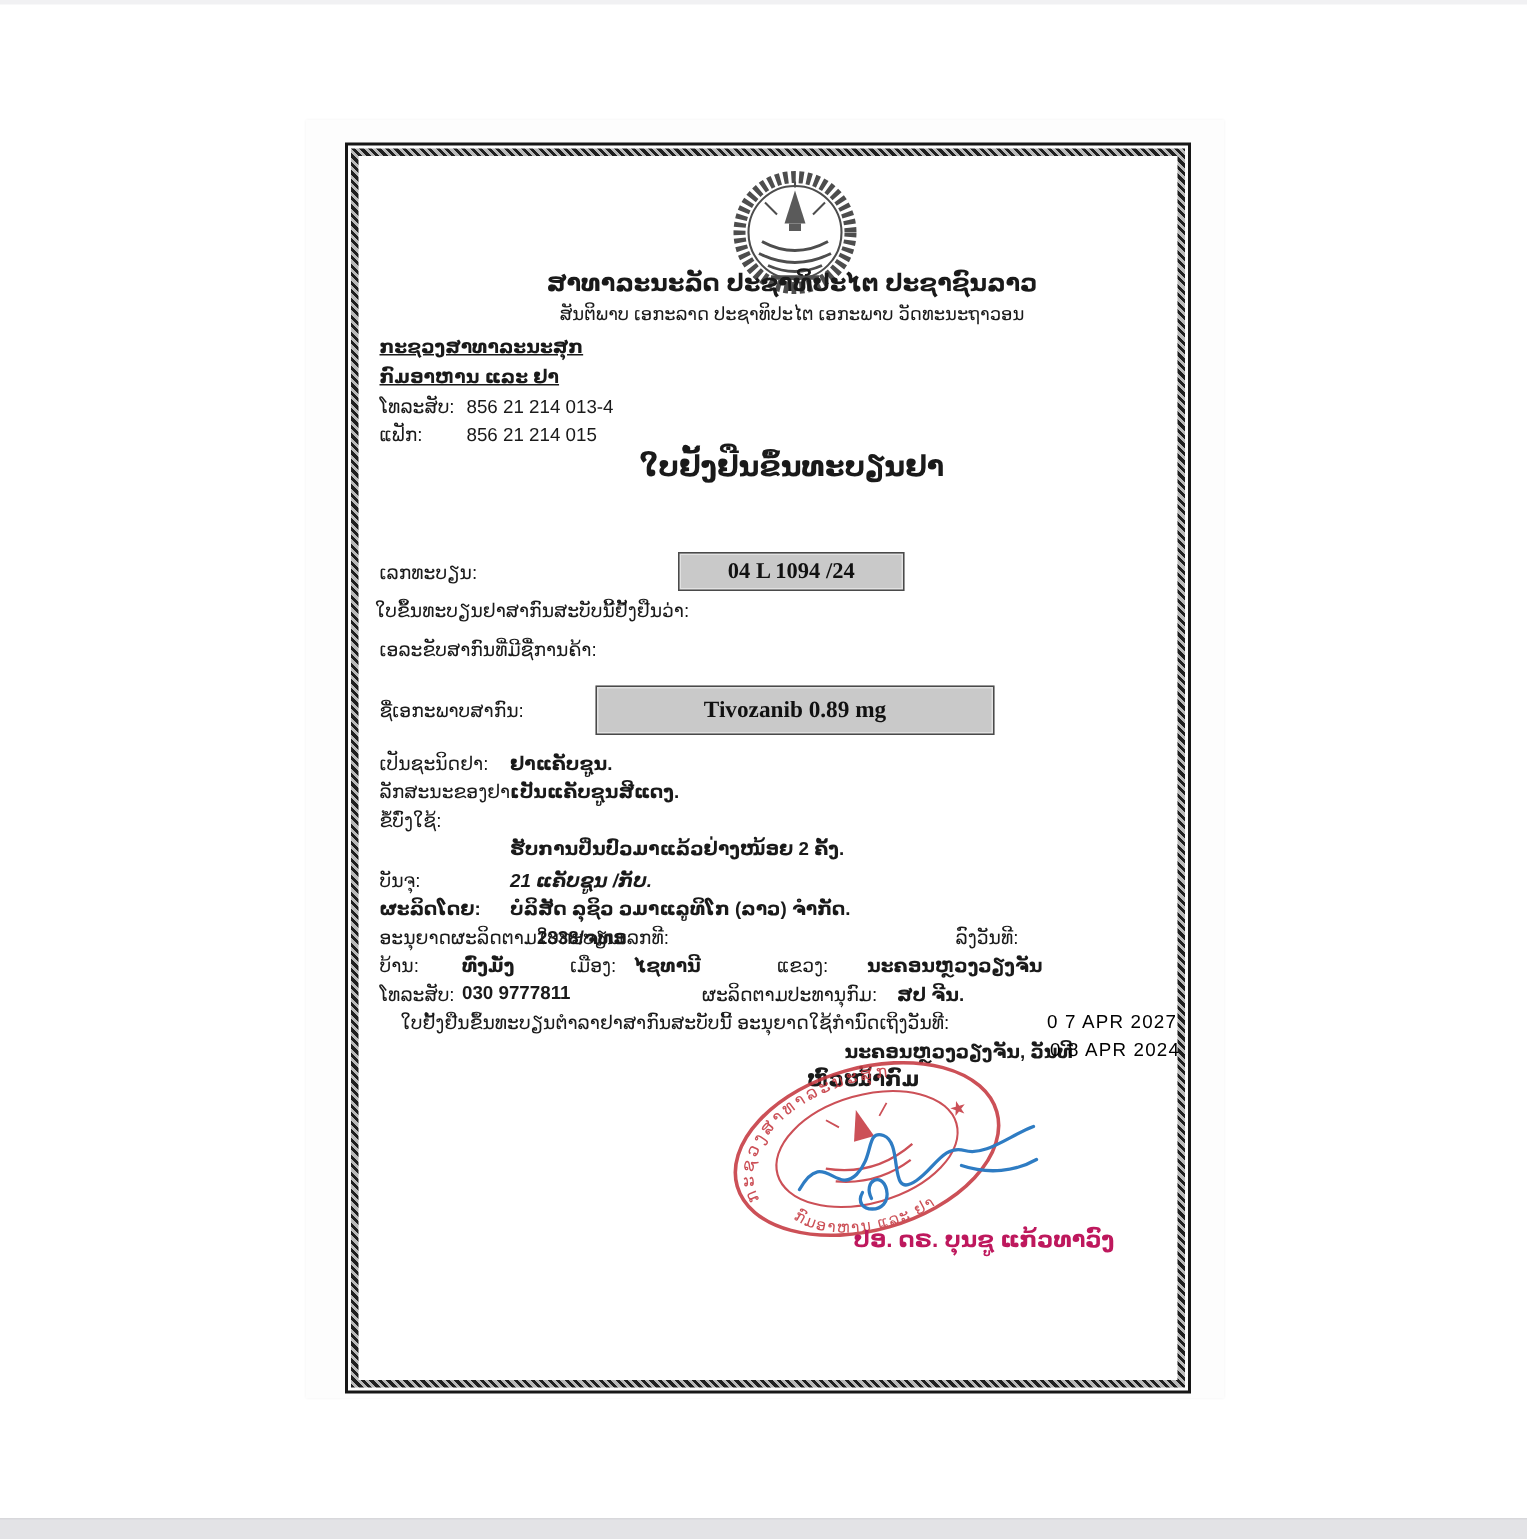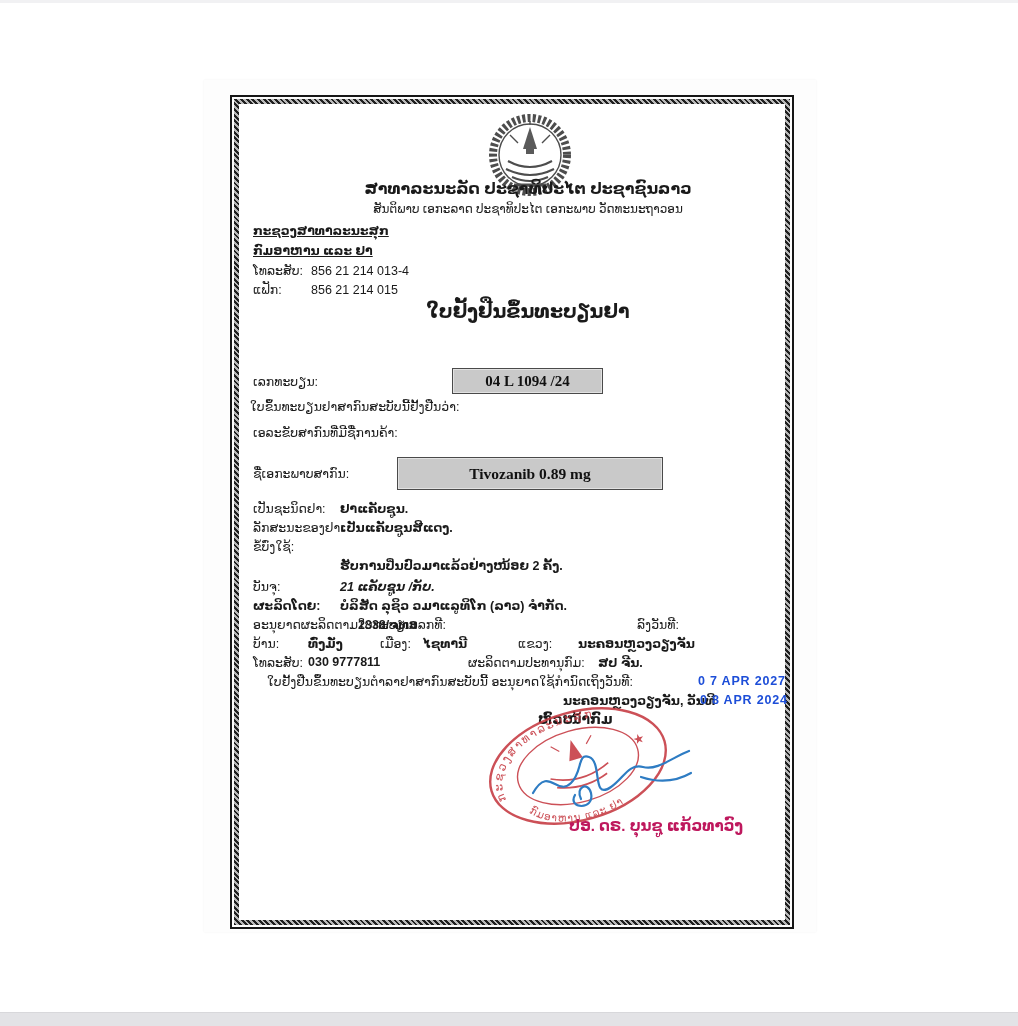--- a/index.html
+++ b/index.html
@@ -40,21 +40,21 @@
     box-shadow:inset 0 0 0 1px #e2e2e2;
     font-family:"Liberation Serif","DejaVu Serif",serif;font-weight:bold;
     text-align:center;color:#111;
   }
   .box-reg{left:222px;top:273px;width:149px;height:24px;line-height:24px;font-size:15px;}
   .box-trade{left:273px;top:324px;width:158px;height:28px;line-height:28px;font-size:15px;letter-spacing:1px;}
   .box-inn{left:167px;top:362px;width:264px;height:31px;line-height:31px;font-size:15.5px;}
 
   .lbl-col{left:23px;}
   .val{font-weight:bold;}
-  .red-stamp-text{color:#1d4ed8;font-weight:bold;letter-spacing:.8px;font-size:12.5px;}
+  .red-stamp-text{color:#000000;font-weight:normal;letter-spacing:.8px;font-size:12.5px;}
   .signer{color:#be185d;font-weight:bold;font-size:15px;}
 
   svg{display:block;}
 </style>
 </head>
 <body>
 
 <div class="top-edge"></div>
 
 <div class="page">

